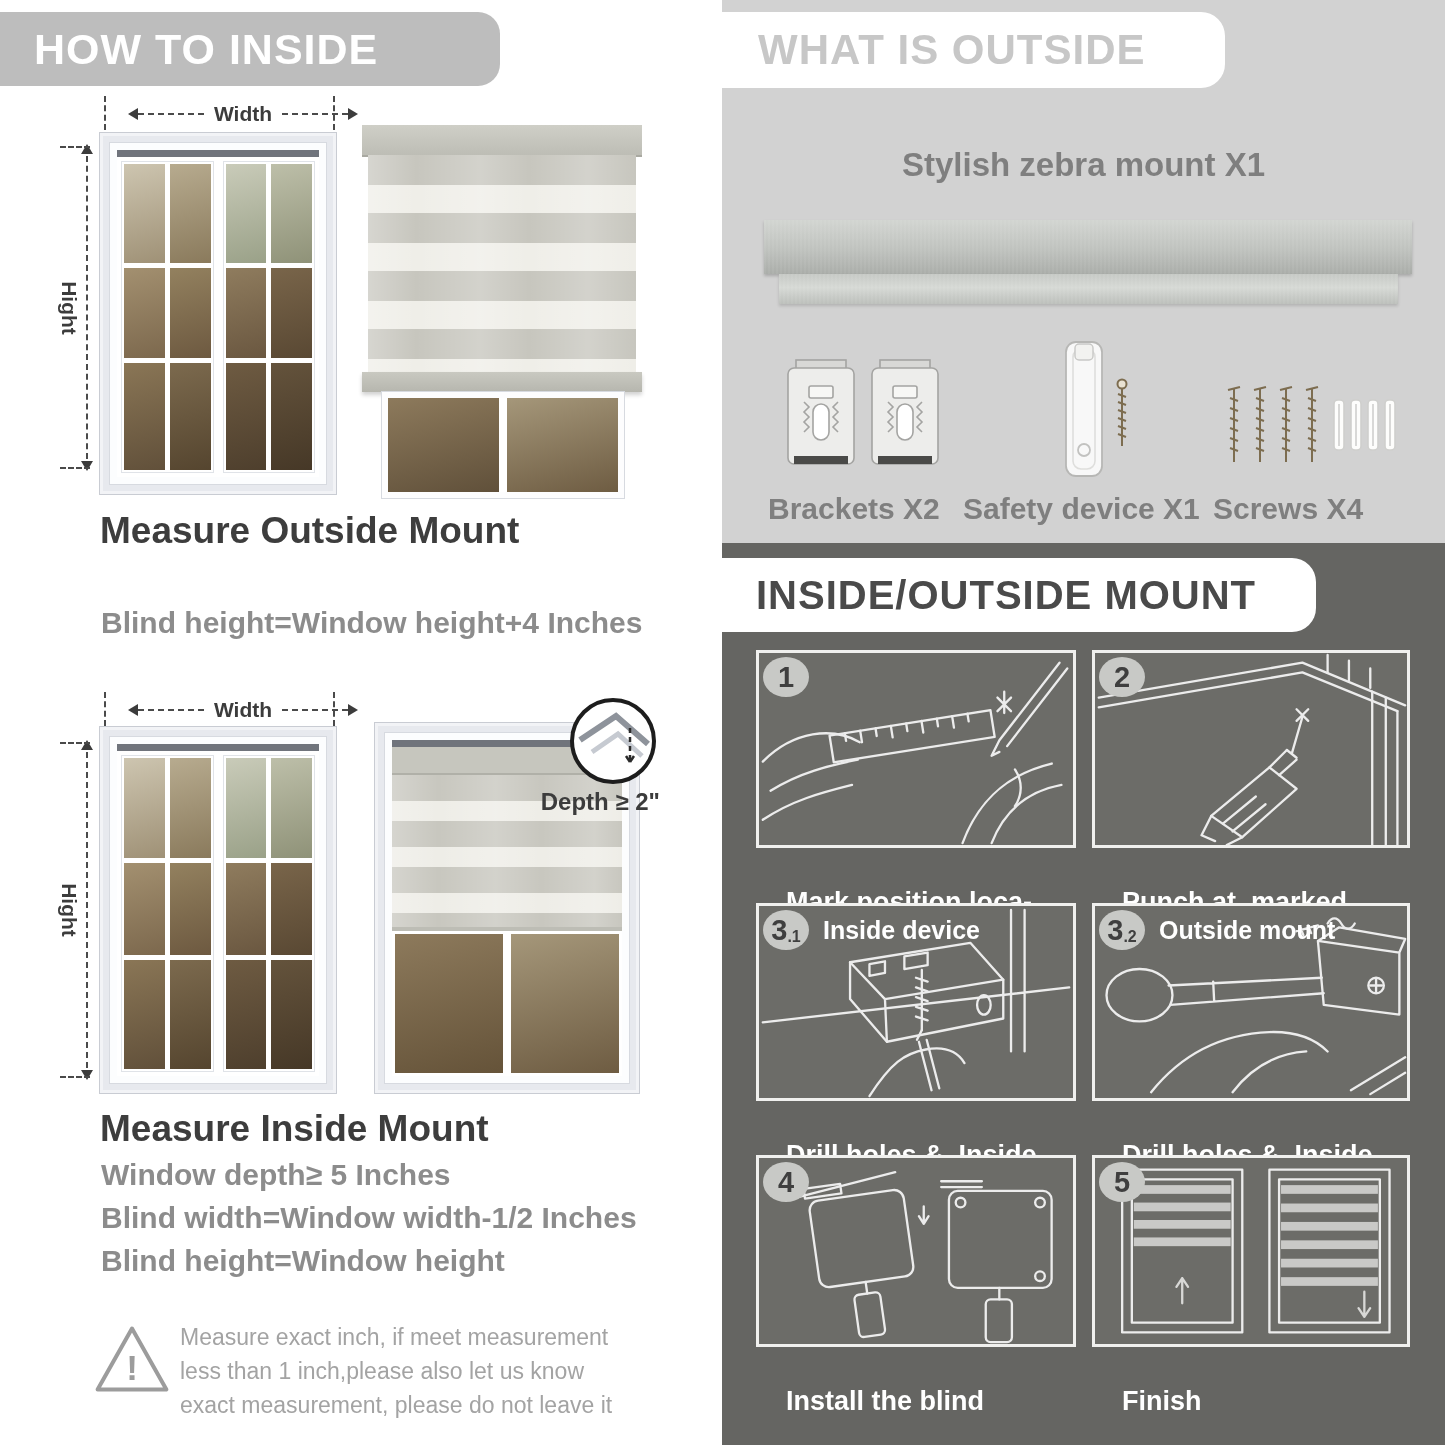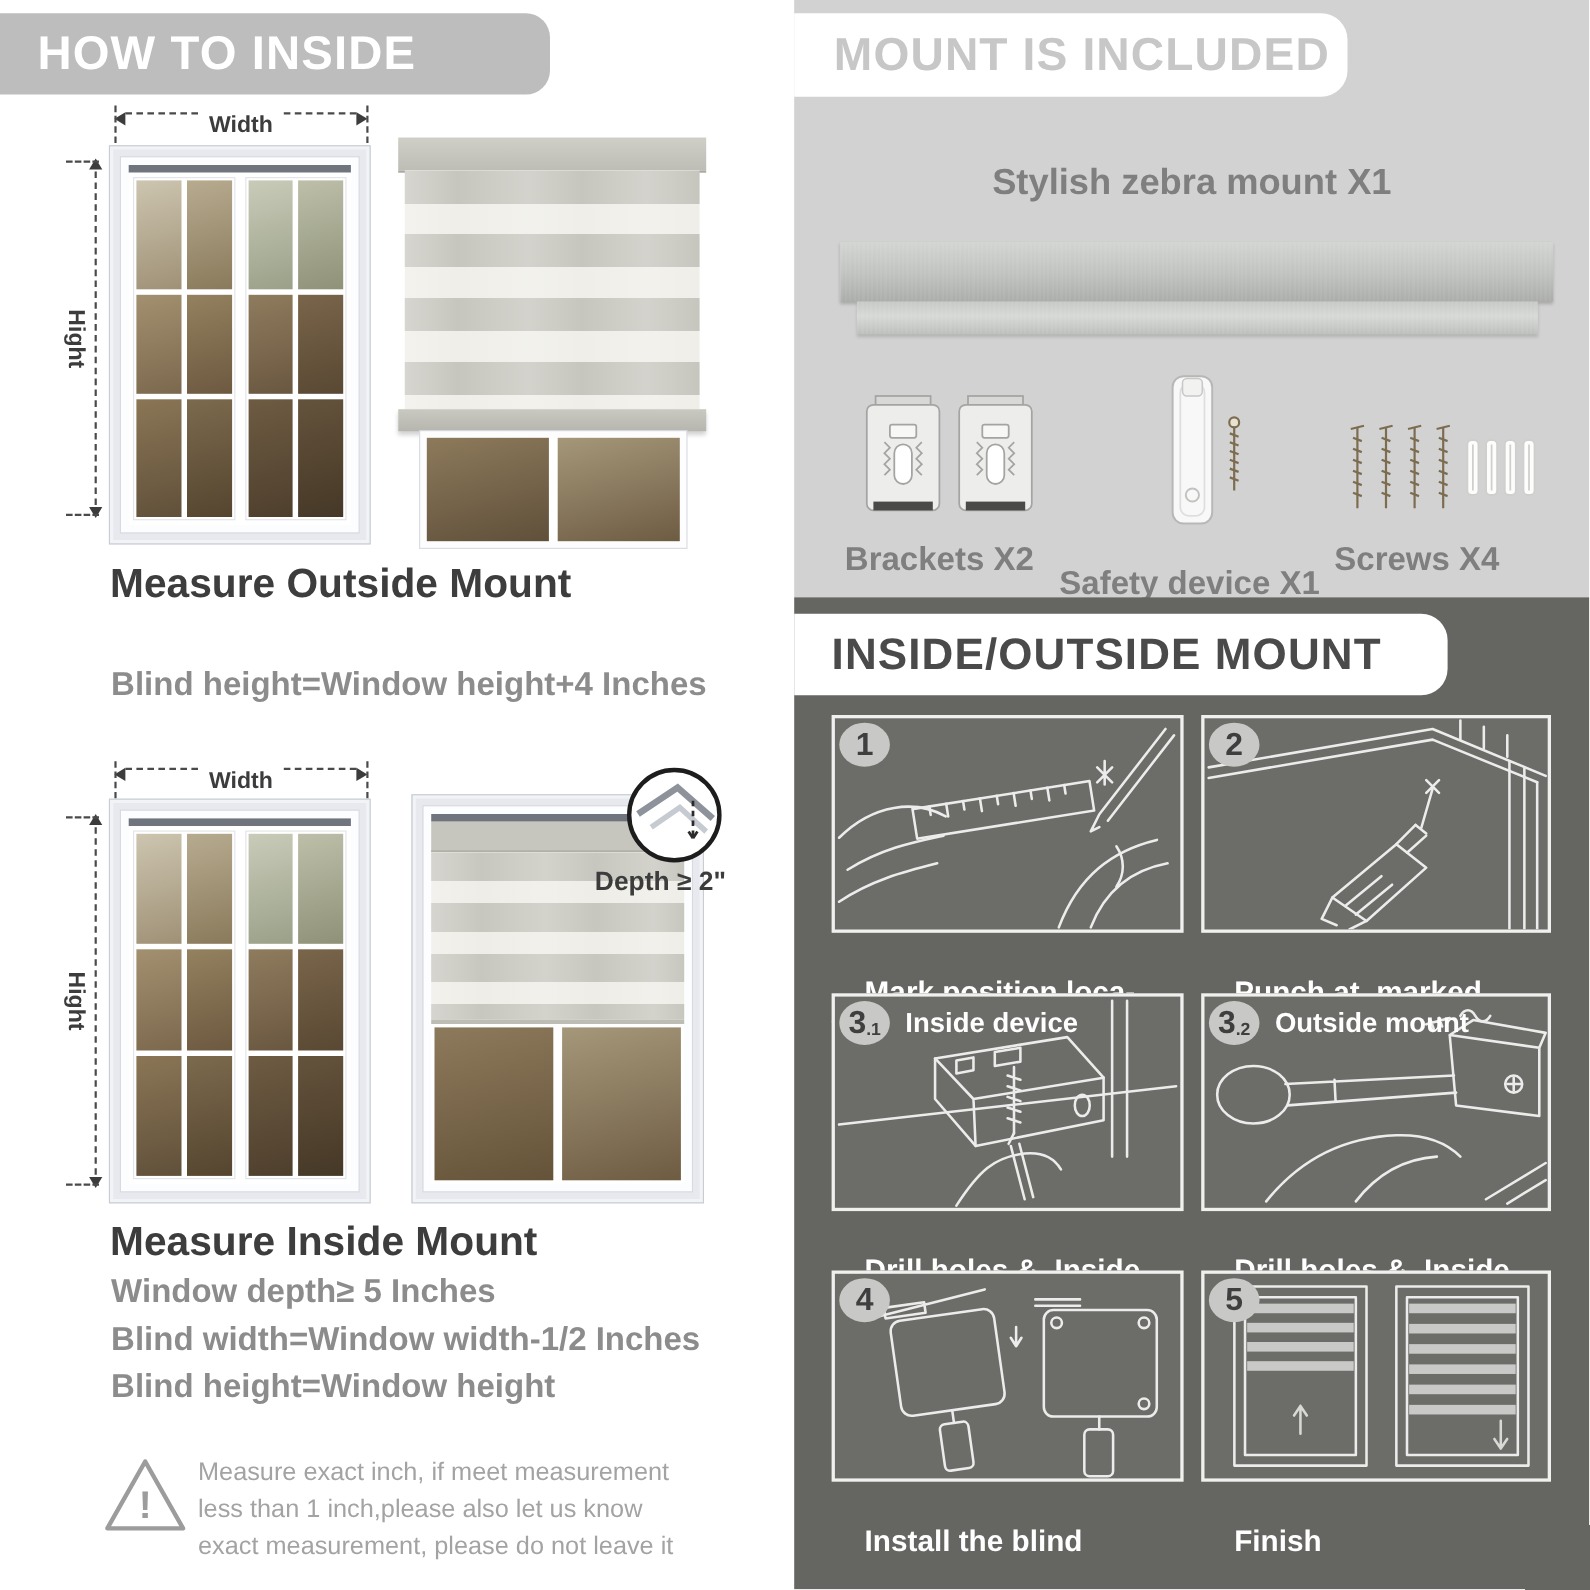--- a/index.html
+++ b/index.html
@@ -5,21 +5,21 @@
   html,body{margin:0;padding:0;background:#fff;}
   #stage{position:relative;width:1445px;height:1445px;background:#ffffff;overflow:hidden;
          font-family:"Liberation Sans","DejaVu Sans",sans-serif;}
   .abs{position:absolute;}
 
   
   .l-banner{left:0;top:12px;width:500px;height:74px;background:#bdbdbd;border-radius:0 22px 22px 0;
             color:#fff;font-size:43px;font-weight:bold;line-height:74px;padding-left:34px;box-sizing:border-box;letter-spacing:1px;}
 
   
-  .harrow{display:flex;color:#3c3c3c;font-weight:bold;font-size:21px;}
+  .harrow{display:flex;align-items:center;color:#3c3c3c;font-weight:bold;font-size:21px;padding-left:24px;}
   .harrow .dash{flex:1;border-top:2px dashed #4a4a4a;height:0;}
   .harrow .lbl{margin:0 10px;white-space:nowrap;}
   .ah-l{width:0;height:0;border-top:6px solid transparent;border-bottom:6px solid transparent;border-right:10px solid #3c3c3c;}
   .ah-r{width:0;height:0;border-top:6px solid transparent;border-bottom:6px solid transparent;border-left:10px solid #3c3c3c;}
   .vtick{position:absolute;width:0;height:34px;border-left:2px dashed #4a4a4a;}
   .varrow{width:0;border-left:2px dashed #4a4a4a;}
   .va-top{position:absolute;left:-7px;top:-2px;width:0;height:0;border-left:6px solid transparent;border-right:6px solid transparent;border-bottom:10px solid #3c3c3c;}
   .va-bot{position:absolute;left:-7px;bottom:-2px;width:0;height:0;border-left:6px solid transparent;border-right:6px solid transparent;border-top:10px solid #3c3c3c;}
   .va-lbl{position:absolute;left:-46px;top:50%;transform:translateY(-50%) rotate(90deg);
           color:#3c3c3c;font-weight:bold;font-size:21px;white-space:nowrap;}
@@ -257,21 +257,21 @@
       <path d="M50 8 L93 84 L7 84 Z" fill="none" stroke="#9c9c9c" stroke-width="5" stroke-linejoin="round"></path>
       <text x="50" y="72" text-anchor="middle" font-size="44" font-weight="bold" fill="#9c9c9c" font-family="Liberation Sans, sans-serif">!</text>
     </svg>
   </div>
   <div class="abs warn-text" style="left:180px;top:1320px;">
     <span>Measure exact inch, if meet measurement less than 1 inch,please also let us know exact measurement, please do not leave it</span>
   </div>
 
   <div class="abs inc-panel"></div>
   <div class="abs inc-banner">
-    <span>MOUNT IS INCLUDED</span>
+    <span>WHAT IS OUTSIDE</span>
   </div>
   <div class="abs product-lbl">
     <span>Stylish zebra mount X1</span>
   </div>
   <div class="abs headrail-top"></div>
   <div class="abs headrail-lip"></div>
 
   <svg class="abs" style="left:782px;top:358px;" width="158" height="122" viewBox="0 0 158 122">
     <g stroke="#a4a4a2" fill="#ededeb" stroke-width="1.6">
       <rect x="14" y="2" width="50" height="10" fill="#d8d8d6"></rect>
@@ -344,21 +344,21 @@
       <g transform="translate(51,0)">
           <rect x="112" y="18" width="10" height="50" rx="4"></rect>
           <line x1="117" y1="22" x2="117" y2="64"></line>
         </g>
     </g>
   </svg>
 
   <div class="abs comp-lbl" style="left:768px;width:185px;">
     <span>Brackets X2</span>
   </div>
-  <div class="abs comp-lbl" style="left:963px;width:255px;margin-top:22px;">
+  <div class="abs comp-lbl" style="left:963px;width:255px;">
     <span>Safety device X1</span>
   </div>
   <div class="abs comp-lbl" style="left:1213px;width:185px;">
     <span>Screws X4</span>
   </div>
 
   <div class="abs dark-panel"></div>
   <div class="abs mount-banner">
     <span>INSIDE/OUTSIDE MOUNT</span>
   </div>

